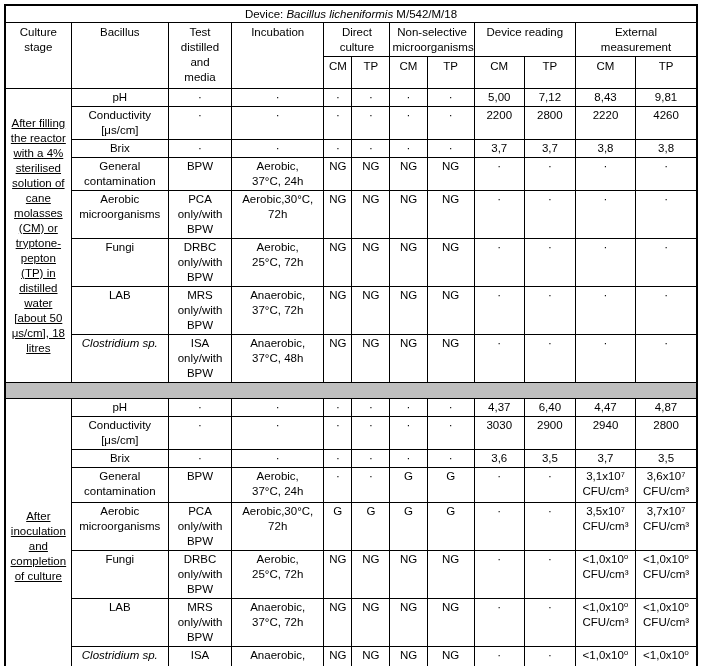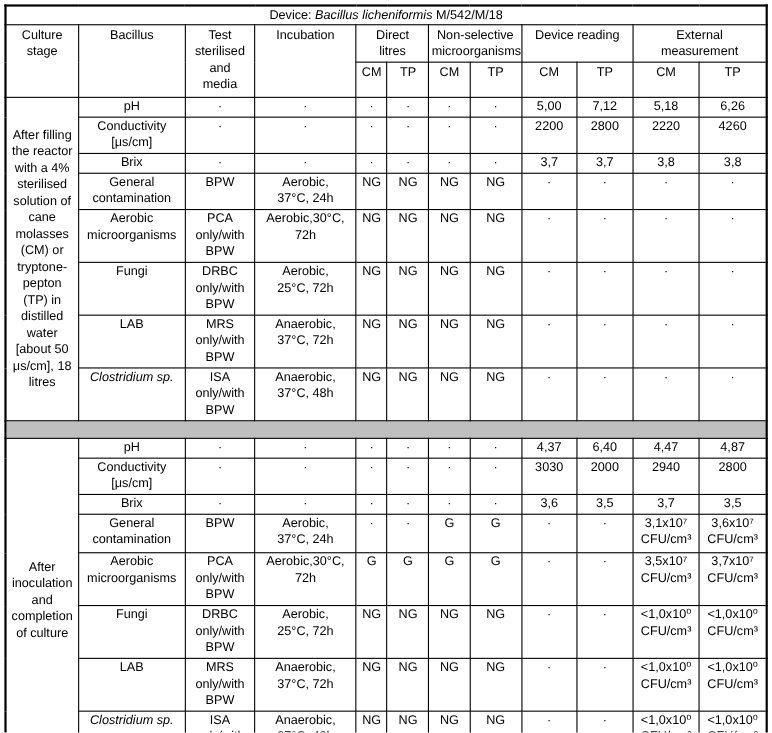--- a/index.html
+++ b/index.html
@@ -12,21 +12,21 @@
     border-collapse: collapse; table-layout: fixed; box-sizing: border-box;
     width: 694px; border: 2px solid #000;
     color: #000; font-size: 11.5px; line-height: 15px;
   }
   td {
     border: 1px solid #000; text-align: center; vertical-align: top;
     padding: 1px 2px; white-space: pre-line; overflow: hidden;
   }
   thead td { padding-top: 2px; }
   tr.strain-row td { height: 16px; padding: 0 2px; line-height: 16px; white-space: normal; }
-  td.cs { vertical-align: middle; }
+  td.cs { vertical-align: middle; text-decoration: underline; }
   .it { font-style: italic; }
   td.sep { background: #bfbfbf; height: 15px; padding: 0; line-height: 0; }
 </style>
 </head>
 <body>
 
 <div class="page">
   <table class="results">
     <colgroup>
       <col style="width:66px">
@@ -44,26 +44,26 @@
     </colgroup>
     <thead>
       <tr class="strain-row">
         <td colspan="12"><span>Device: </span><span class="it">Bacillus licheniformis</span><span> M/542/M/18</span></td>
       </tr>
       <tr style="height:32px">
         <td rowspan="2">Culture
 stage</td>
         <td rowspan="2">Bacillus</td>
         <td rowspan="2">Test
-sterilised
+distilled
 and
 media</td>
         <td rowspan="2">Incubation</td>
         <td colspan="2">Direct
-litres</td>
+culture</td>
         <td colspan="2">Non-selective
 microorganisms</td>
         <td colspan="2">Device reading</td>
         <td colspan="2">External
 measurement</td>
       </tr>
       <tr style="height:32px">
         <td>CM</td>
         <td>TP</td>
         <td>CM</td>
@@ -94,22 +94,22 @@
 litres</td>
           <td>pH</td>
           <td>·</td>
           <td>·</td>
           <td>·</td>
           <td>·</td>
           <td>·</td>
           <td>·</td>
           <td>5,00</td>
           <td>7,12</td>
-          <td>5,18</td>
-          <td>6,26</td>
+          <td>8,43</td>
+          <td>9,81</td>
         </tr>
         <tr style="height: 31px;">
           <td>Conductivity
 [μs/cm]</td>
           <td>·</td>
           <td>·</td>
           <td>·</td>
           <td>·</td>
           <td>·</td>
           <td>·</td>
@@ -239,21 +239,21 @@
         <tr style="height: 31px;">
           <td>Conductivity
 [μs/cm]</td>
           <td>·</td>
           <td>·</td>
           <td>·</td>
           <td>·</td>
           <td>·</td>
           <td>·</td>
           <td>3030</td>
-          <td>2000</td>
+          <td>2900</td>
           <td>2940</td>
           <td>2800</td>
         </tr>
         <tr style="height: 15px;">
           <td>Brix</td>
           <td>·</td>
           <td>·</td>
           <td>·</td>
           <td>·</td>
           <td>·</td>

